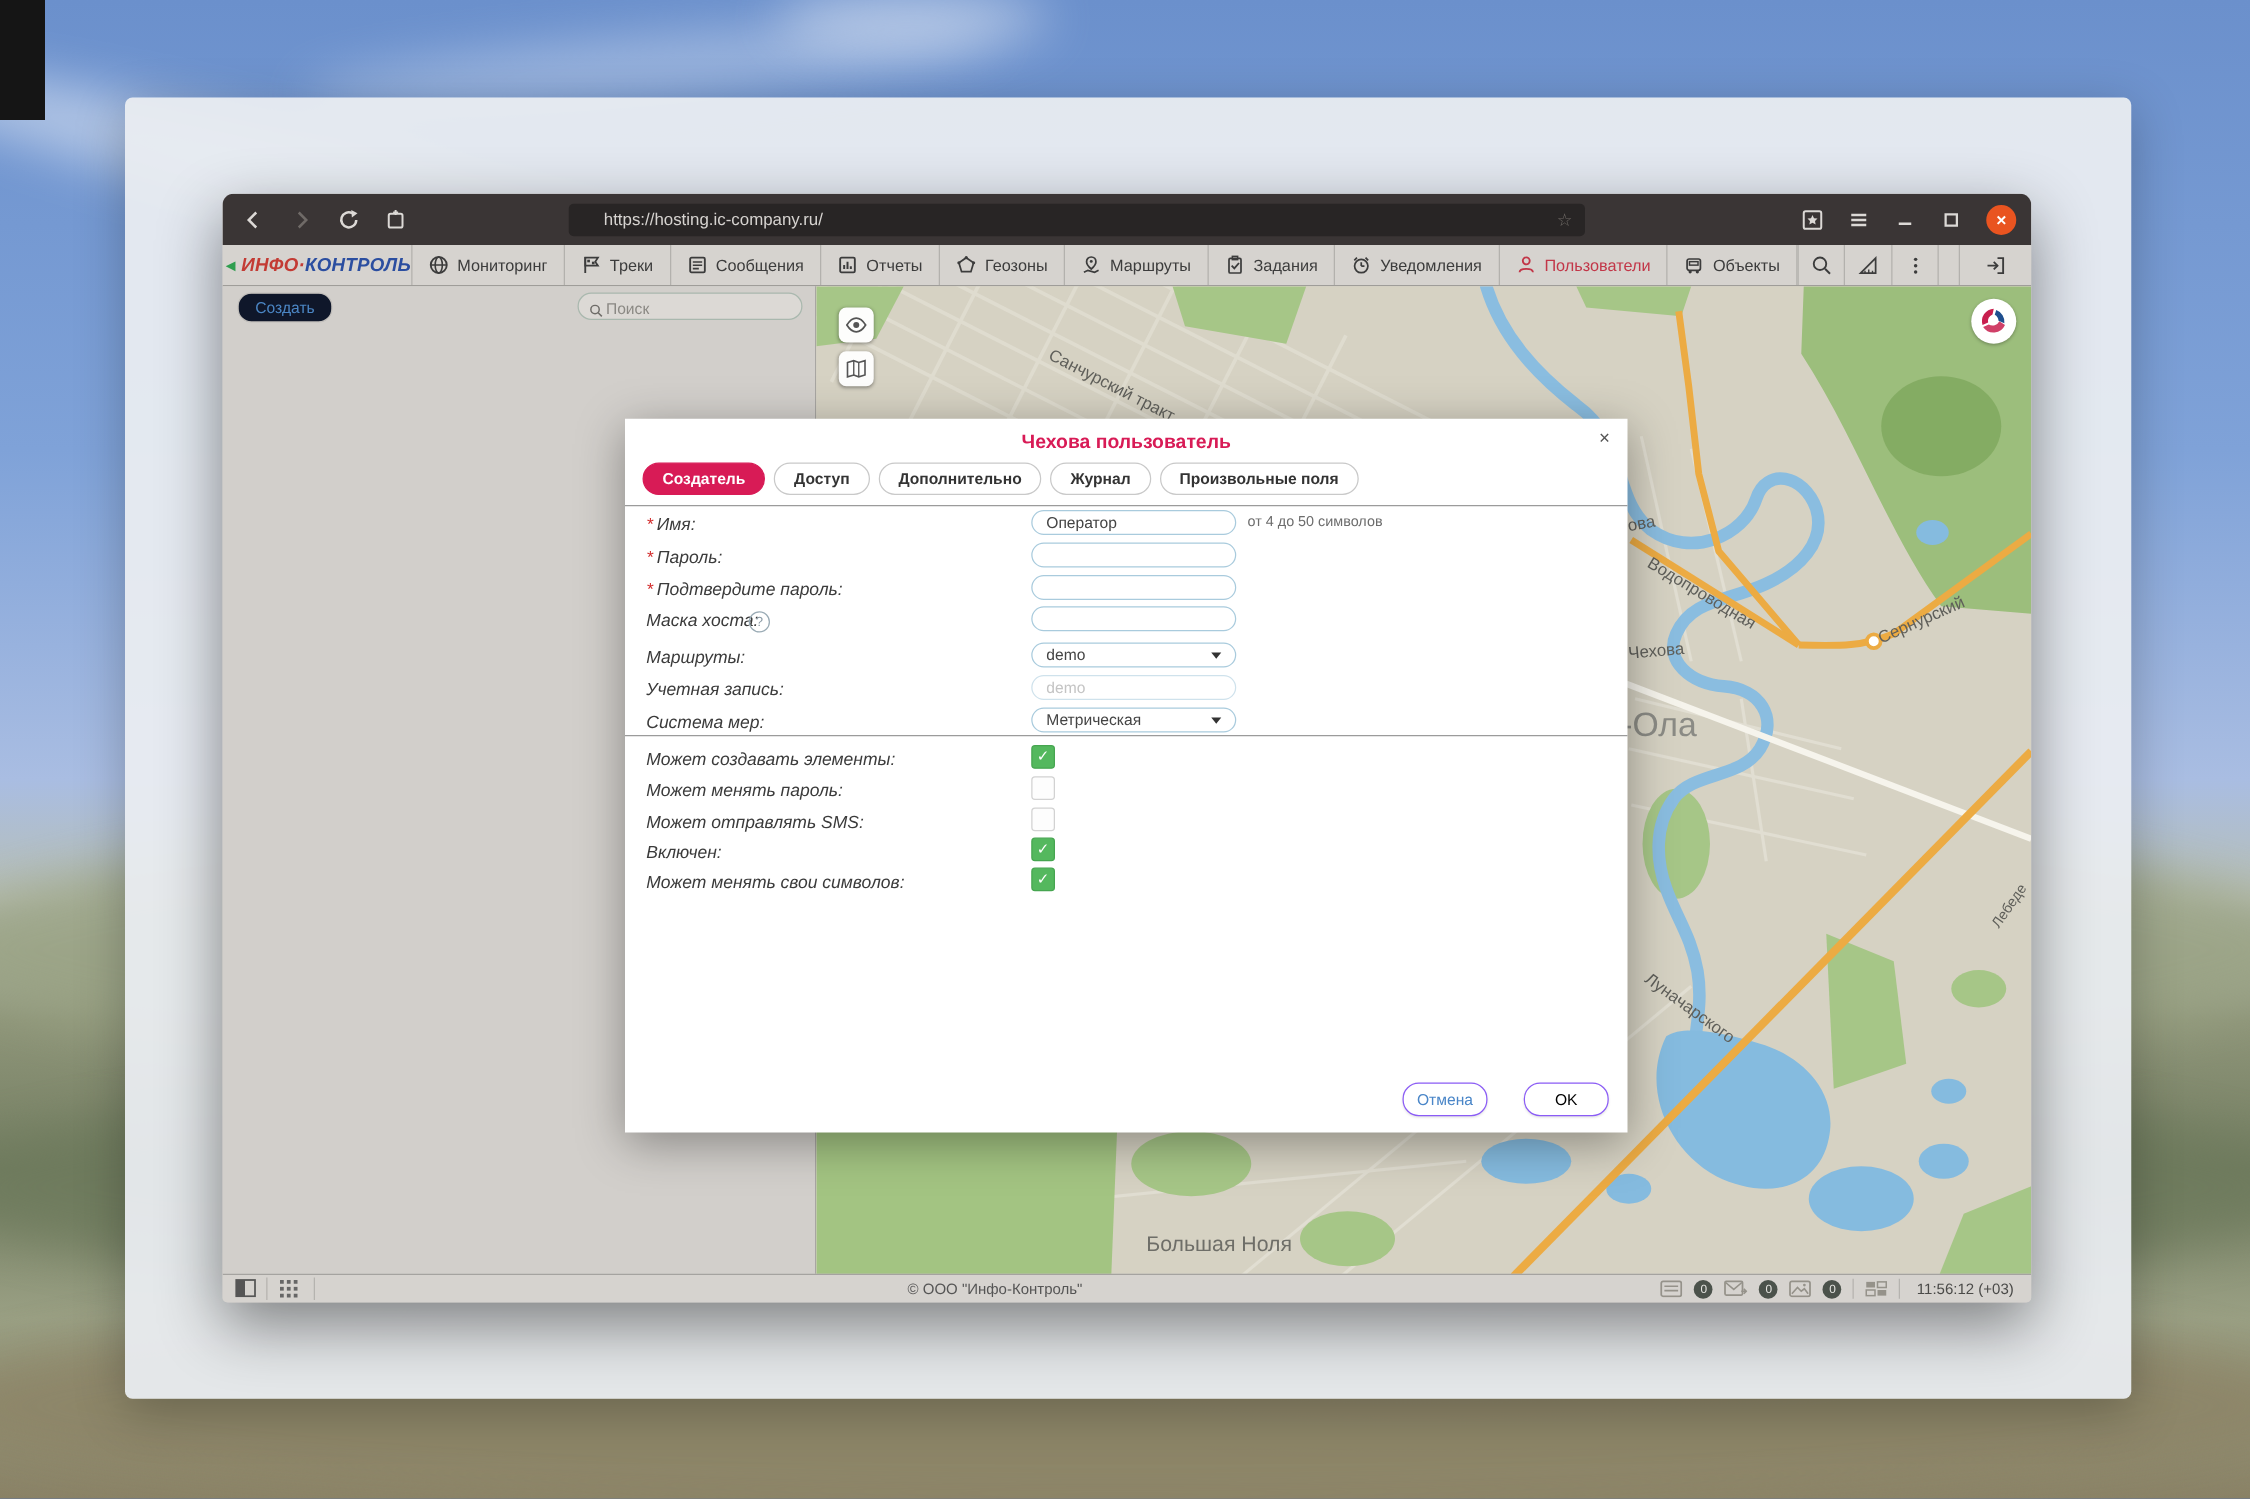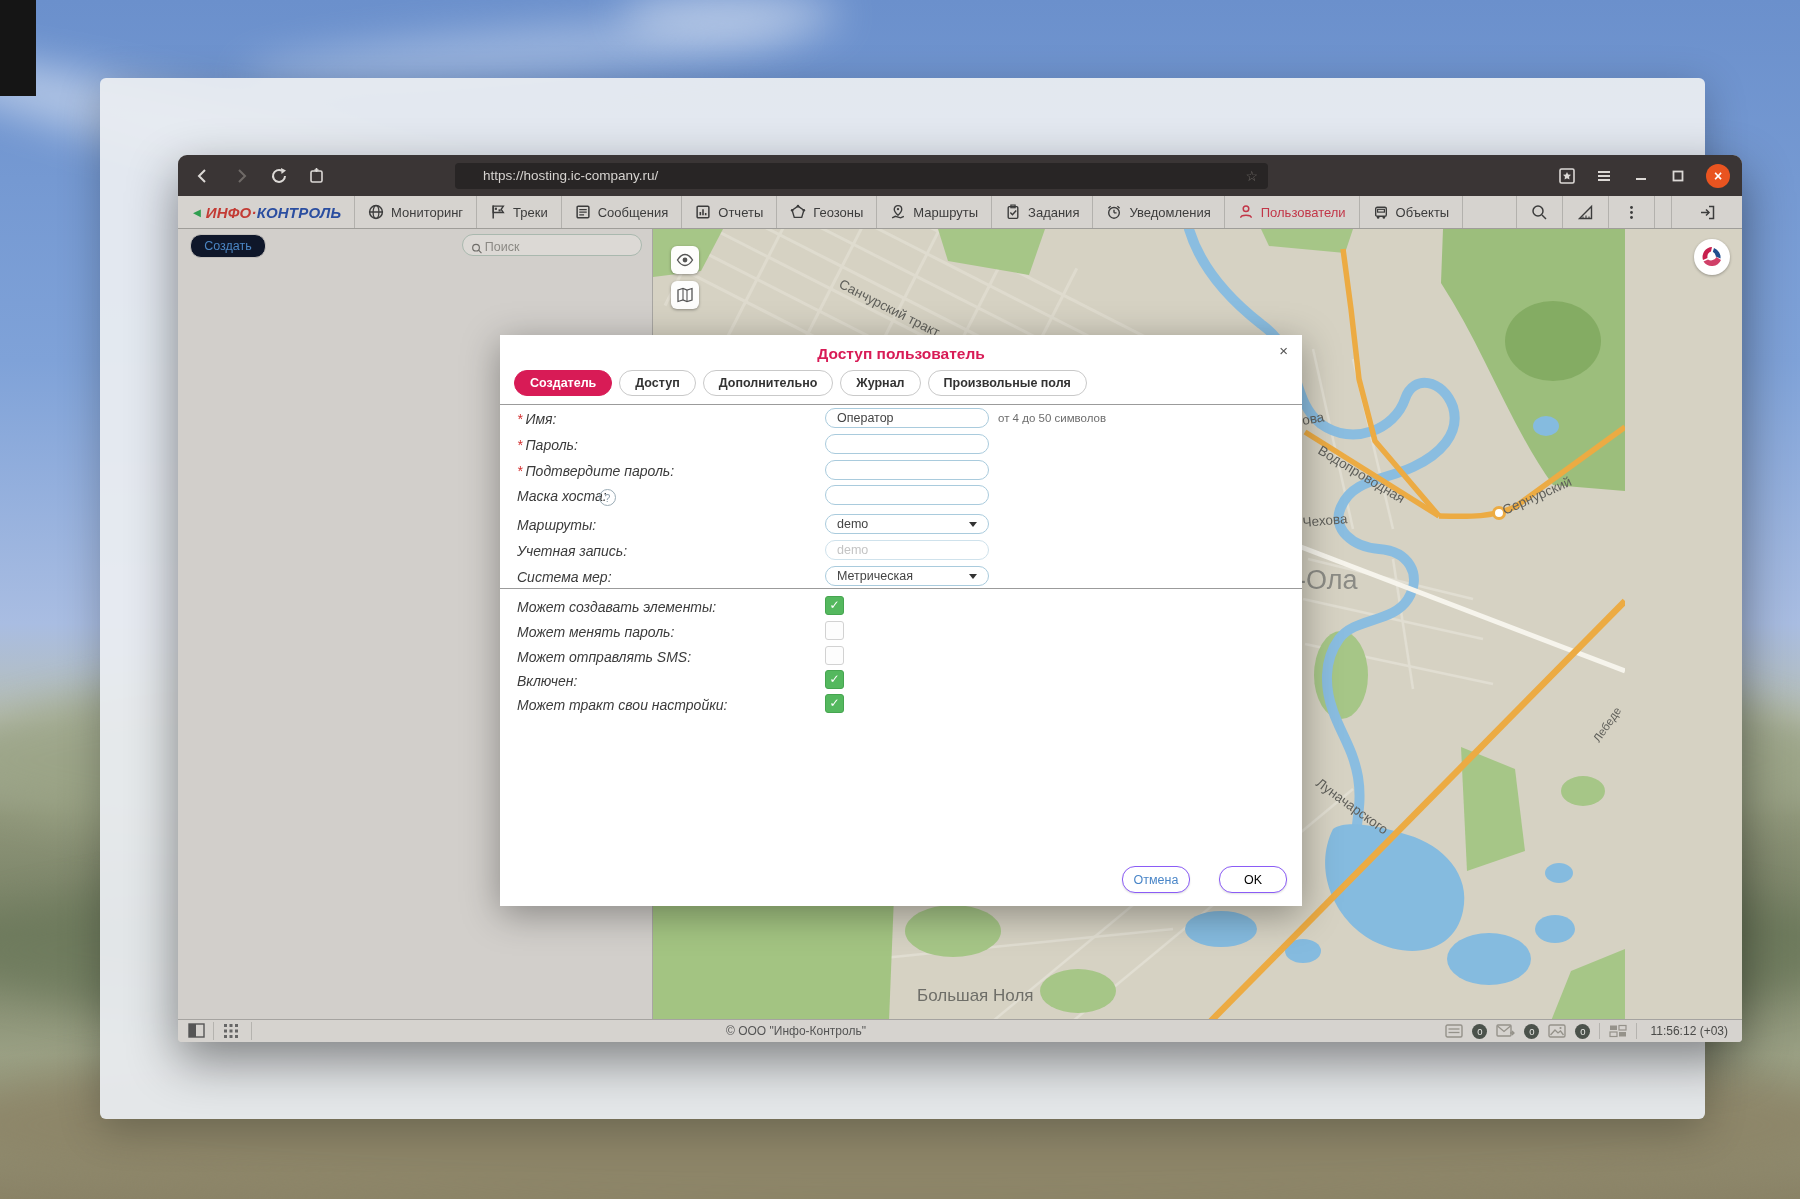--- a/index.html
+++ b/index.html
@@ -15,21 +15,21 @@
   .streak3{left:620px;top:-10px;width:220px;height:50px;background:#ffffff;opacity:.4;}
   .ground1{left:-60px;top:640px;width:1920px;height:240px;background:#9aa384;opacity:.8;}
   .ground2{left:-60px;top:850px;width:1920px;height:200px;background:#6d7a5c;opacity:.8;}
   .ground3{left:-60px;top:1030px;width:1920px;height:190px;background:#8d8568;opacity:.9;}
   .path1{left:900px;top:950px;width:760px;height:170px;background:#9b958b;opacity:.8;transform:rotate(-6deg);}
   .corner-dark{position:absolute;left:0;top:0;width:36px;height:96px;background:#151515;}
   
   .backwin{position:absolute;left:100px;top:78px;width:1605px;height:1041px;
            background:rgba(234,237,241,.94);border-radius:6px;box-shadow:0 10px 40px rgba(0,0,0,.25);}
   
-  .browser{position:absolute;left:178px;top:155px;width:1564px;height:887px;
+  .browser{position:absolute;left:178px;top:155px;width:1447px;height:887px;
            border-radius:9px 9px 4px 4px;overflow:hidden;box-shadow:0 18px 50px rgba(0,0,0,.45);
            background:#d5d2ce;}
   .toolbar{position:relative;height:41px;background:#3a3535;}
   .tb-left{position:absolute;left:16px;top:0;height:41px;display:flex;align-items:center;gap:20px;}
   .tb-ic{width:18px;height:18px;display:block;}
   .urlbar{position:absolute;left:277px;top:8px;width:813px;height:26px;background:#282525;
           border-radius:4px;color:#d6d3d0;font-size:13.5px;line-height:26px;padding-left:28px;box-sizing:border-box;}
   .url-star{position:absolute;right:10px;top:0;color:#6f6a66;font-size:14px;}
   .tb-right{position:absolute;right:12px;top:0;height:41px;display:flex;align-items:center;gap:19px;}
   .close-btn{width:24px;height:24px;border-radius:50%;background:#e95420;display:flex;align-items:center;
@@ -409,21 +409,21 @@
           <svg width="26" height="26" viewBox="0 0 26 26">
             <path d="M13 3 A10 10 0 0 0 4 16 L8.5 14 A6 6 0 0 1 12 7.5 Z" fill="#c81f4e"></path>
             <path d="M4.5 17.5 A10 10 0 0 0 22 16 L17.5 13 A6 6 0 0 1 9 15.5 Z" fill="#c81f4e" opacity="0.85"></path>
             <path d="M15 4 A10 10 0 0 1 21.5 14.5 L16.8 12.5 A6 6 0 0 0 13.8 7.8 Z" fill="#1f4f8f"></path>
             </svg>
         </div>
       </div>
     </div>
 
     <div class="modal">
-      <div class="m-title">Доступ пользователь</div>
+      <div class="m-title">Чехова пользователь</div>
       <div class="m-close">×</div>
 
       <div class="m-tabs">
         <div class="m-tab active">Создатель</div>
         <div class="m-tab">Доступ</div>
         <div class="m-tab">Дополнительно</div>
         <div class="m-tab">Журнал</div>
         <div class="m-tab">Произвольные поля</div>
       </div>
       <div class="m-hr"></div>
@@ -477,21 +477,21 @@
       </div>
       <div class="cbrow" style="top:311px;">
         <div class="flabel">Может отправлять SMS:</div>
         <div class="cbox"></div>
       </div>
       <div class="cbrow" style="top:335px;">
         <div class="flabel">Включен:</div>
         <div class="cbox on">✓</div>
       </div>
       <div class="cbrow" style="top:359px;">
-        <div class="flabel">Может тракт свои настройки:</div>
+        <div class="flabel">Может менять свои символов:</div>
         <div class="cbox on">✓</div>
       </div>
 
       <div class="m-buttons">
         <div class="m-btn cancel">Отмена</div>
         <div class="m-btn ok">OK</div>
       </div>
     </div>
 
     <div class="statusbar">

